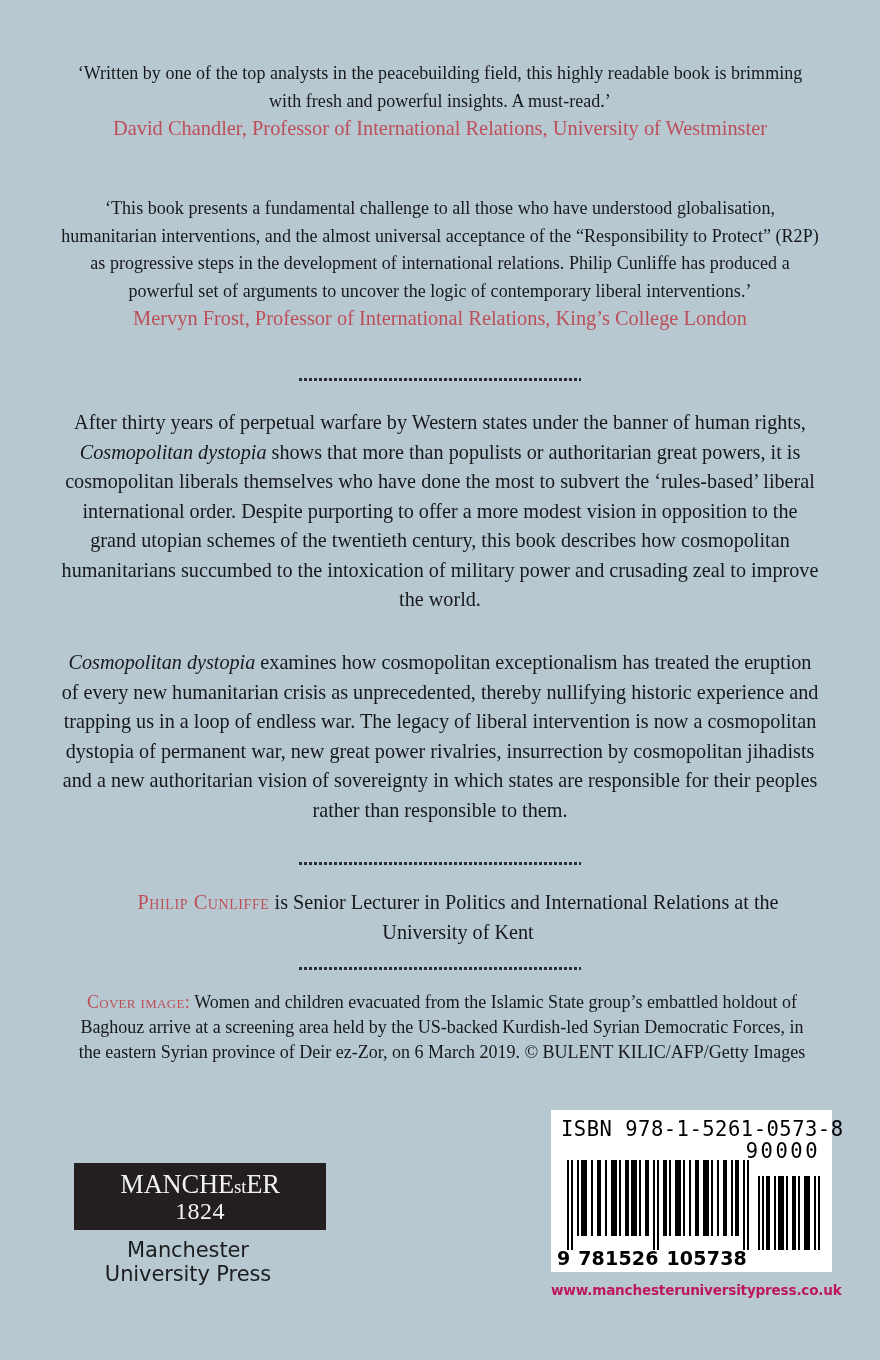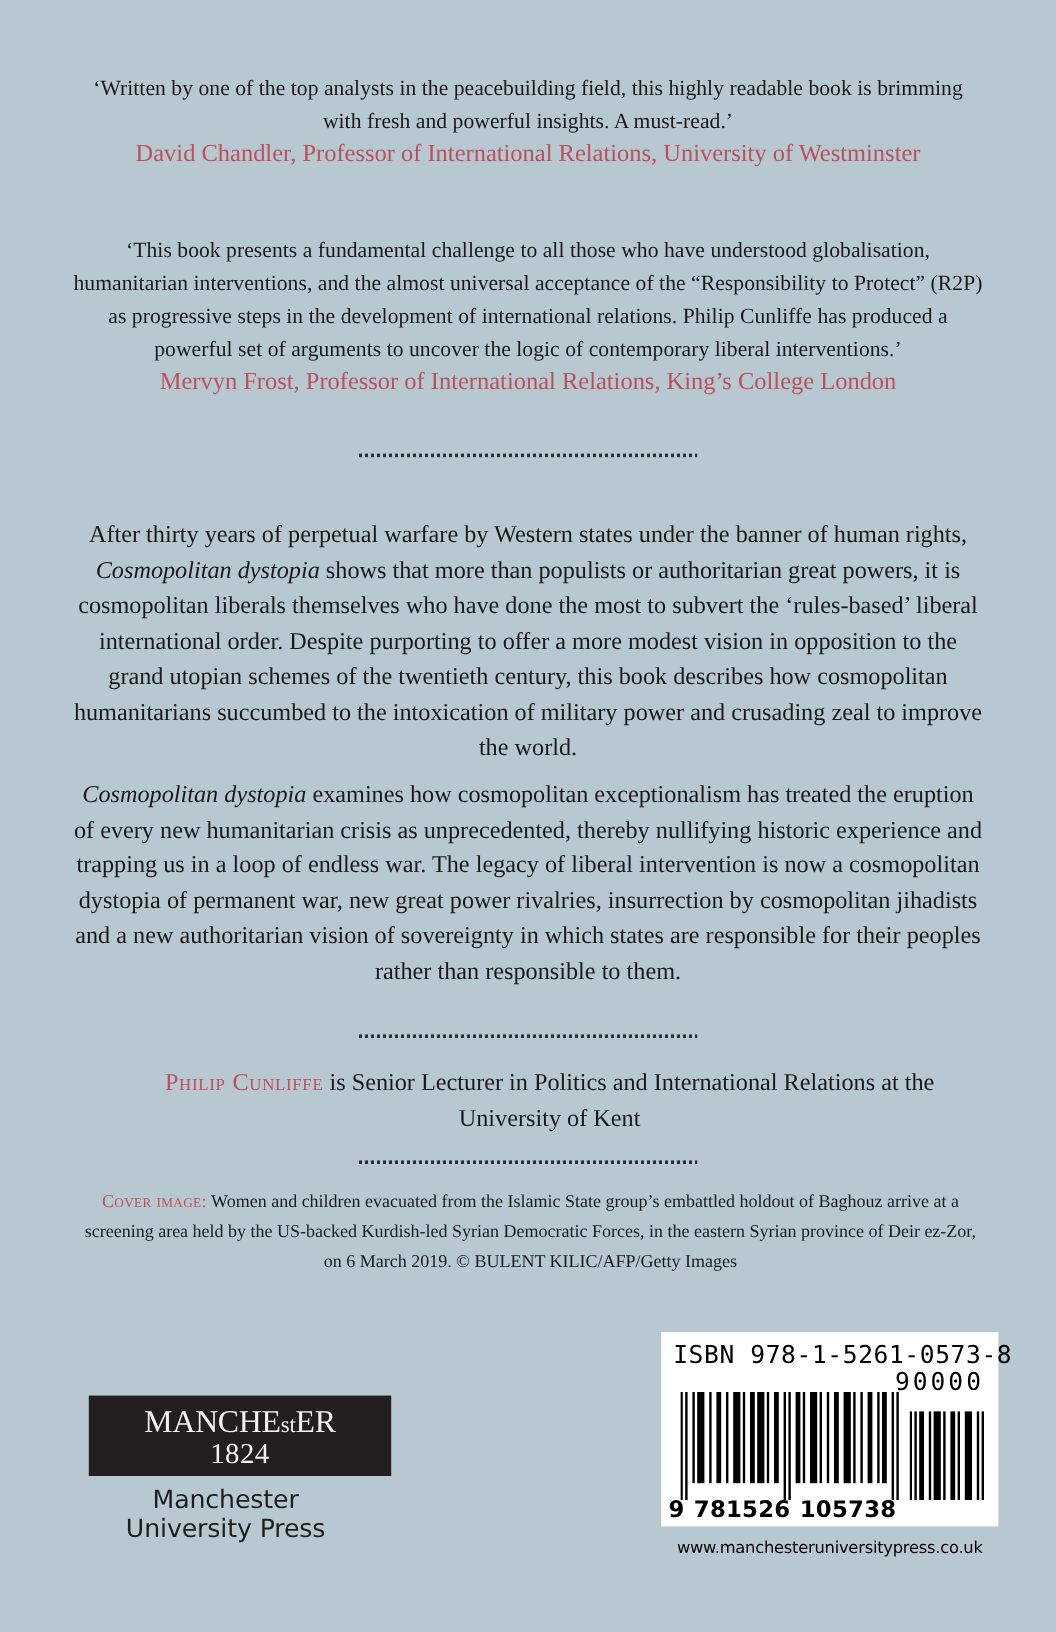--- a/index.html
+++ b/index.html
@@ -77,21 +77,21 @@
   
   .desc {
     position: absolute;
     left: 60px;
     width: 760px;
     text-align: center;
     font-size: 20.2px;
     line-height: 29.5px;
     color: #17191b;
   }
-  #desc1 { top: 408px; margin-top: 24px; }
+  #desc1 { top: 408px; }
   #desc2 { top: 648px; }
 
   .desc i, .blurb-quote i { font-style: italic; }
 
   
   #bio {
     position: absolute;
     left: 108px;
     top: 888px;
     width: 700px;
@@ -106,21 +106,21 @@
     letter-spacing: 0.6px;
   }
 
   
   #credit {
     position: absolute;
     left: 68px;
     top: 990px;
     width: 748px;
     text-align: center;
-    font-size: 15px;
+    font-size: 18px;
     line-height: 25px;
     color: #17191b;
   }
   #credit .lead {
     color: #bc4f59;
     font-variant: small-caps;
     letter-spacing: 0.3px;
   }
 
   
@@ -230,25 +230,26 @@
     letter-spacing: 0.2px;
     display: flex;
     justify-content: space-between;
     line-height: 20px;
   }
   #url {
     position: absolute;
     left: 551px;
     top: 1282px;
     width: 281px;
-    text-align: center;
+    text-align: right;
     font-family: "DejaVu Sans", "Liberation Sans", sans-serif;
     font-size: 13.6px;
-    color: #000000;
+    color: #be185d;
     letter-spacing: -0.2px;
+    font-weight: bold;
   }
 </style>
 </head>
 <body style="background: rgb(183, 200, 209);">
 
 <div class="page">
 
   <div class="blurb-block" id="blurb1">
     <div class="blurb-quote">‘Written by one of the top analysts in the peacebuilding field, this highly readable book is brimming with fresh and powerful insights. A must-read.’</div>
     <div class="blurb-attrib">David Chandler, Professor of International Relations, University of Westminster</div>

